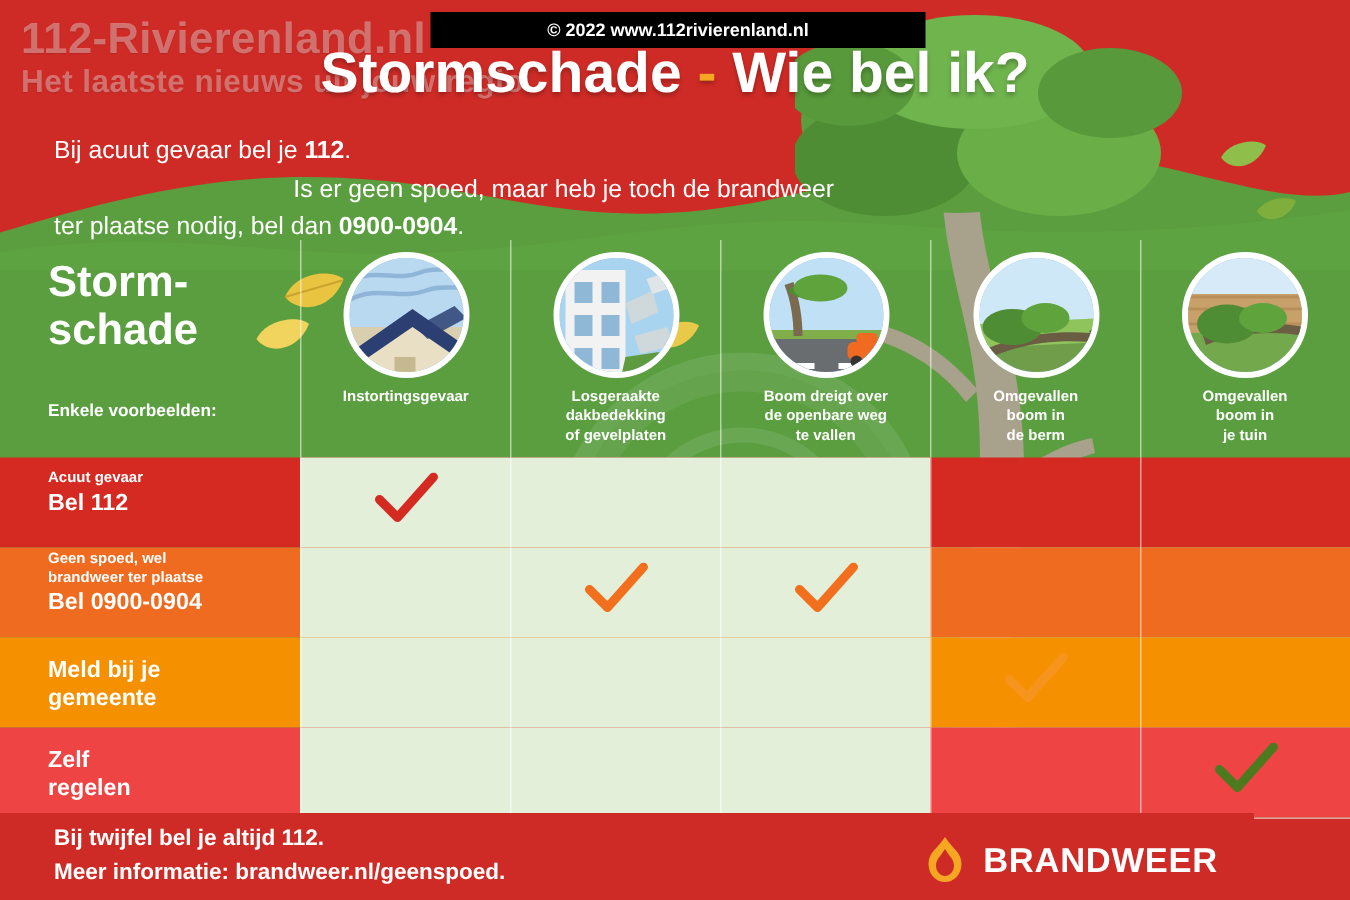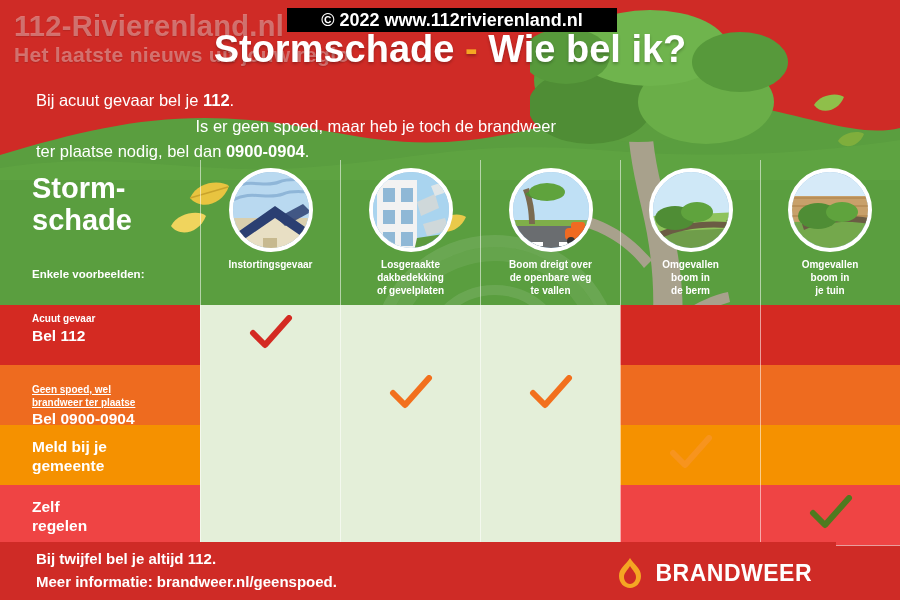--- a/index.html
+++ b/index.html
@@ -118,21 +118,21 @@
   .footer {
     position:absolute; left:0; bottom:0; width:836px; height:58px;
     background:#cf2b26; z-index:10;
   }
   .footer-text {
     position:absolute; left:36px; top:6px; color:#ffffff;
     font-size:15px; font-weight:bold; line-height:1.5;
   }
   .copybar {
     position:absolute; left:287px; top:8px; width:330px; height:24px;
-    background:#000000; color:#ffffff; font-size:18px; font-weight:bold;
+    background:#000000; color:#ffffff; font-size:12px; font-weight:bold;
     display:flex; align-items:center; justify-content:center; z-index:12;
   }
   .brandweer {
     position:absolute; right:24px; top:14px; display:flex; align-items:center; gap:8px;
     z-index:12;
   }
   .brandweer .bw-text {
     color:#ffffff; font-size:23px; font-weight:bold; letter-spacing:.5px;
   }
 
@@ -327,21 +327,21 @@
           </div>
           <div class="cell" style="left:140px; background:#e4efd9;"></div>
           <div class="cell" style="left:280px; background:#e4efd9;"></div>
           <div class="cell" style="left:420px; background:rgba(228,239,217,0.0);"></div>
           <div class="cell" style="left:560px; background:rgba(228,239,217,0.0);"></div>
         </div>
       </div>
       <div class="rowsep" style="top:60px;"></div>
 
       <div class="row" style="top:60px; background:#ee6b1f;">
-        <div class="rowlabel" style="padding-top:19px;text-decoration:underline;">
+        <div class="rowlabel" style="padding-top:2px;">
           <span class="small">Geen spoed, wel</span>
           <span class="small">brandweer ter plaatse</span>
           <span class="big">Bel 0900-0904</span>
         </div>
         <div class="cells">
           <div class="cell" style="left:0; background:#e4efd9;"></div>
           <div class="cell" style="left:140px; background:#e4efd9;">
             <svg class="check" width="44" height="40">
               <path d="M4,18 L16,30 L40,3" stroke="#f2701d" stroke-width="6" fill="none" stroke-linecap="round" stroke-linejoin="round"></path>
             </svg>

